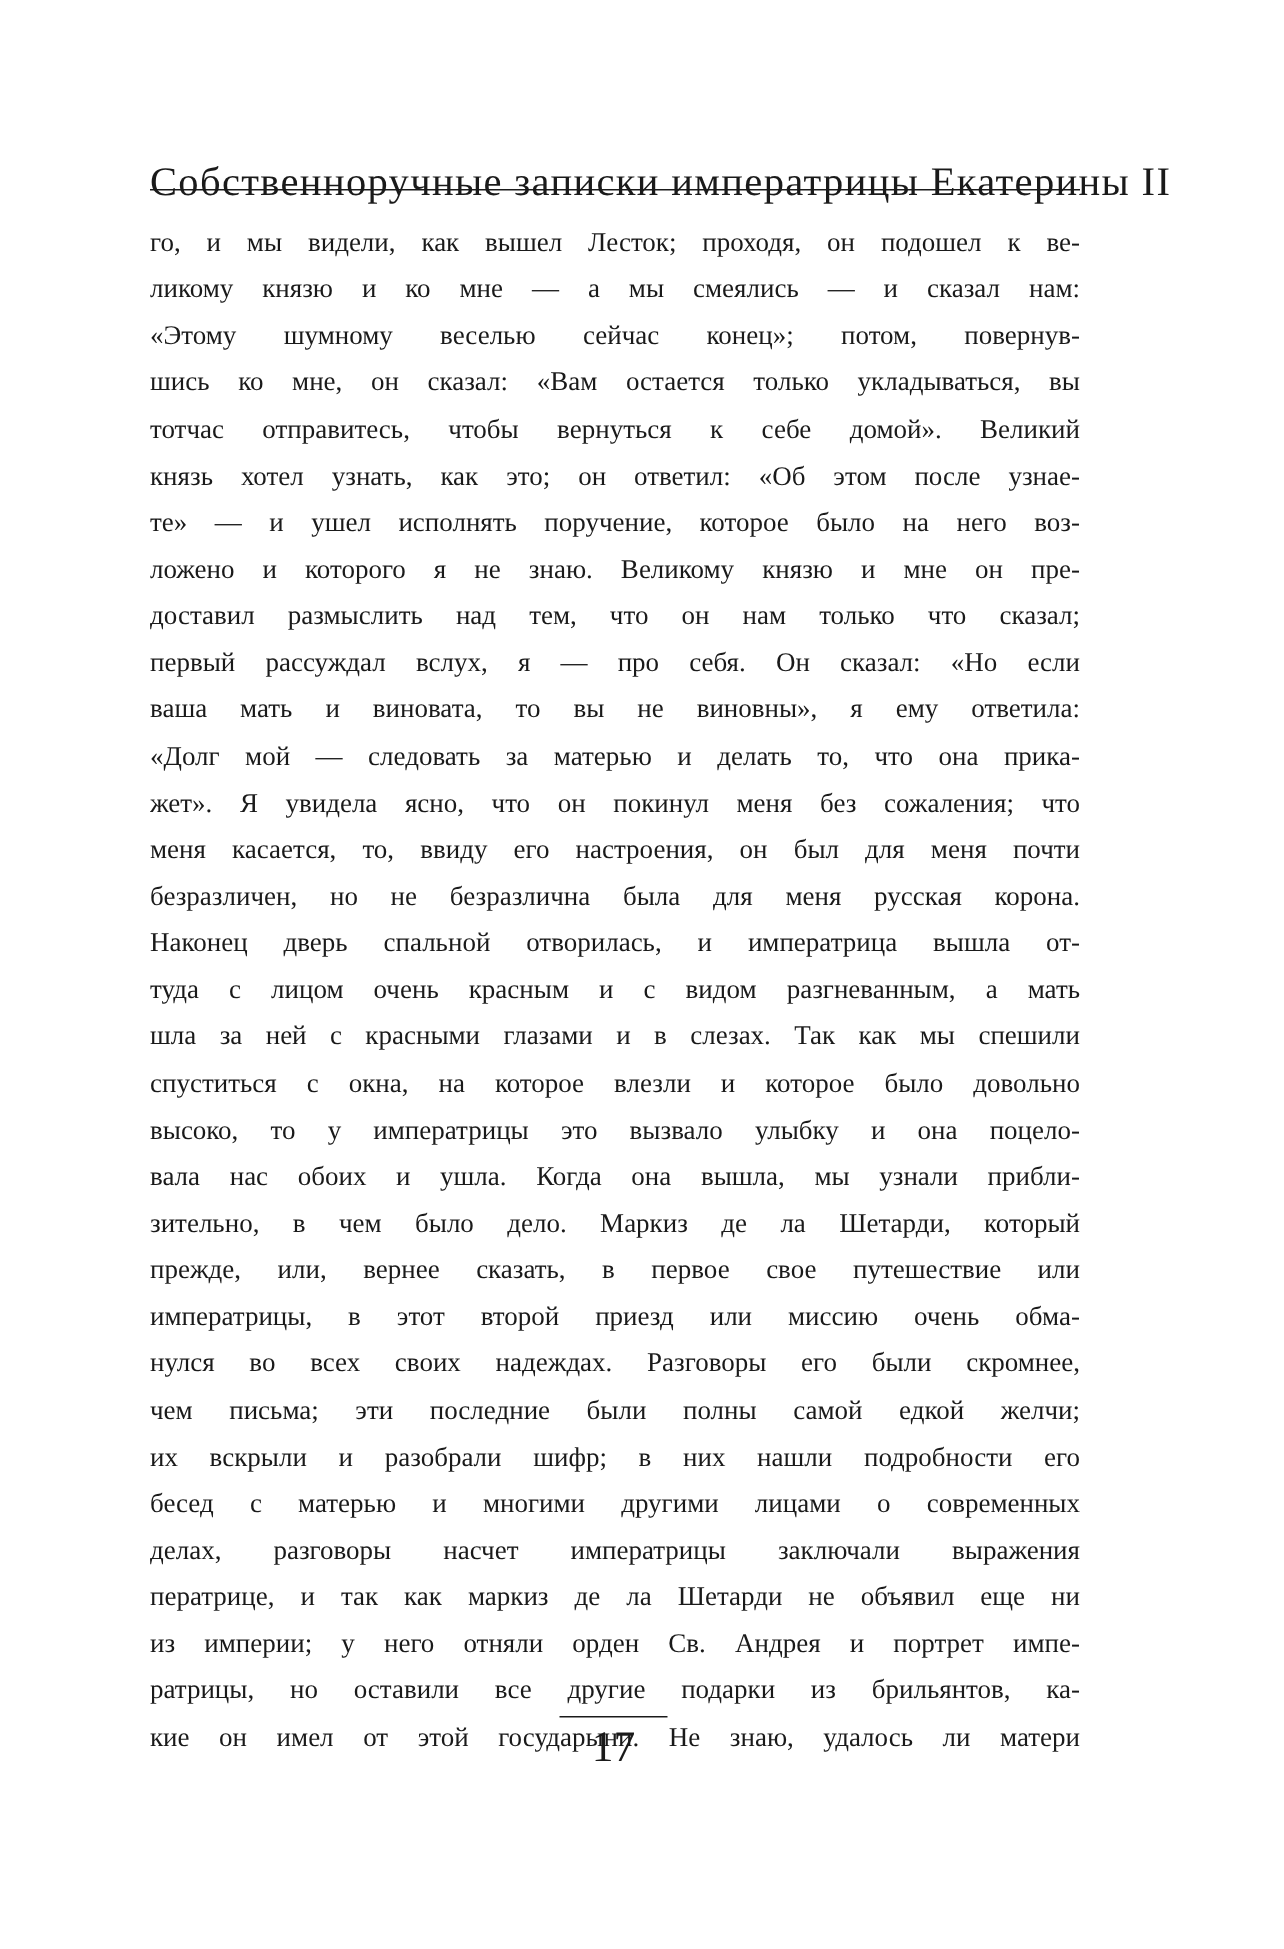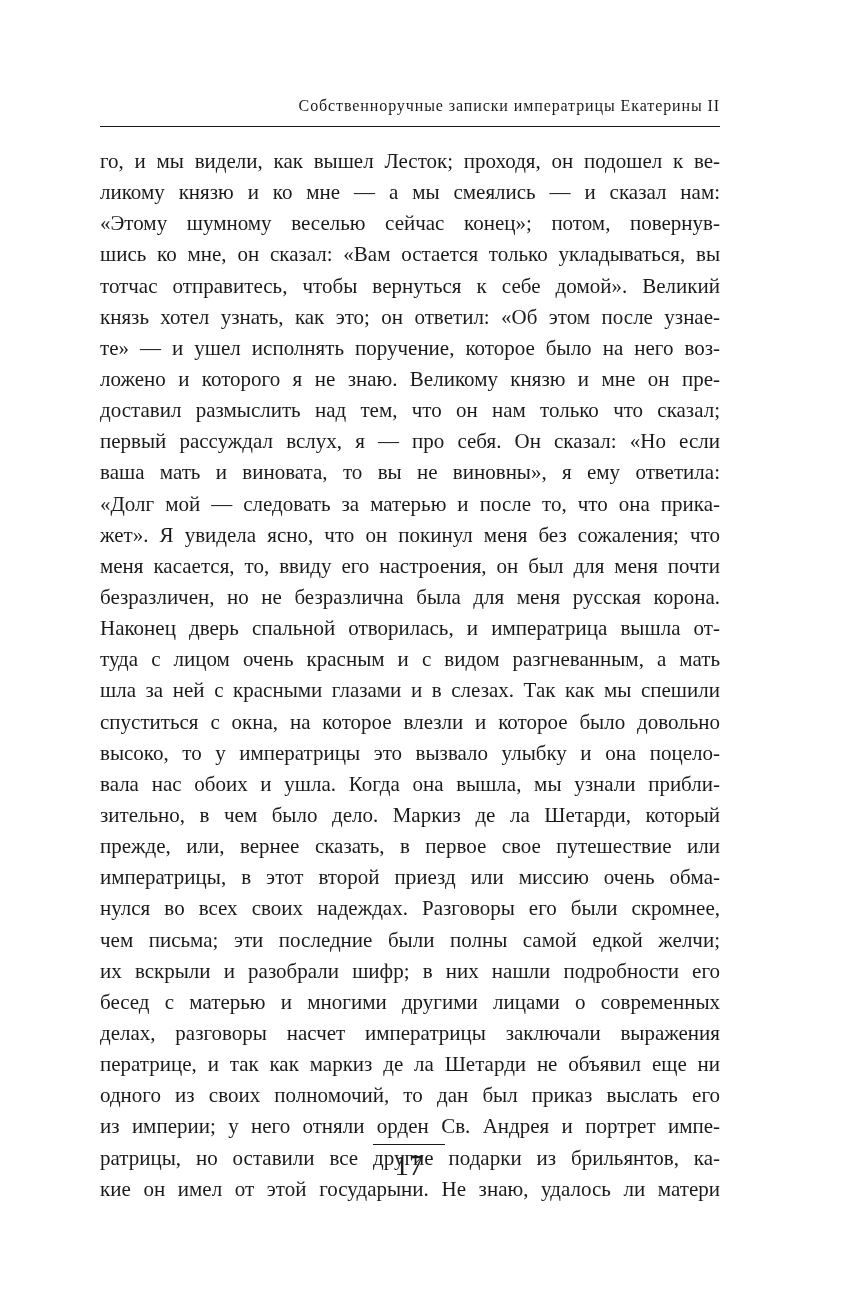--- a/index.html
+++ b/index.html
@@ -18,23 +18,23 @@
     .page {
       position: absolute;
       left: 0; top: 0;
       width: 856px;
       height: 1299px;
     }
     .running-head {
       position: absolute;
       left: 100px;
       width: 620px;
-      top: 92px;
+      top: 107px;
       text-align: right;
-      font-size: 16px;
+      font-size: 27px;
       letter-spacing: 0.9px;
       line-height: 28px;
       white-space: nowrap;
     }
     .head-rule {
       position: absolute;
       left: 100px;
       width: 620px;
       top: 126px;
       height: 0;
@@ -43,21 +43,21 @@
     .body-text {
       position: absolute;
       left: 100px;
       top: 146px;
       width: 620px;
     }
     .line {
       display: block;
       height: 31.15px;
       line-height: 31.15px;
-      font-size: 21px;
+      font-size: 18px;
       white-space: nowrap;
       text-align: justify;
       text-align-last: justify;
       overflow: hidden;
     }
     .line.last {
       text-align-last: justify;
     }
     .folio-rule {
       position: absolute;
@@ -89,40 +89,39 @@
     <span class="line">ликому князю и ко мне — а мы смеялись — и сказал нам:</span>
     <span class="line">«Этому шумному веселью сейчас конец»; потом, повернув-</span>
     <span class="line">шись ко мне, он сказал: «Вам остается только укладываться, вы</span>
     <span class="line">тотчас отправитесь, чтобы вернуться к себе домой». Великий</span>
     <span class="line">князь хотел узнать, как это; он ответил: «Об этом после узнае-</span>
     <span class="line">те» — и ушел исполнять поручение, которое было на него воз-</span>
     <span class="line">ложено и которого я не знаю. Великому князю и мне он пре-</span>
     <span class="line">доставил размыслить над тем, что он нам только что сказал;</span>
     <span class="line">первый рассуждал вслух, я — про себя. Он сказал: «Но если</span>
     <span class="line">ваша мать и виновата, то вы не виновны», я ему ответила:</span>
-    <span class="line">«Долг мой — следовать за матерью и после то, что она прика-</span>
+    <span class="line">«Долг мой — следовать за матерью и делать то, что она прика-</span>
     <span class="line">жет». Я увидела ясно, что он покинул меня без сожаления; что</span>
     <span class="line">меня касается, то, ввиду его настроения, он был для меня почти</span>
     <span class="line">безразличен, но не безразлична была для меня русская корона.</span>
     <span class="line">Наконец дверь спальной отворилась, и императрица вышла от-</span>
     <span class="line">туда с лицом очень красным и с видом разгневанным, а мать</span>
     <span class="line">шла за ней с красными глазами и в слезах. Так как мы спешили</span>
     <span class="line">спуститься с окна, на которое влезли и которое было довольно</span>
     <span class="line">высоко, то у императрицы это вызвало улыбку и она поцело-</span>
     <span class="line">вала нас обоих и ушла. Когда она вышла, мы узнали прибли-</span>
     <span class="line">зительно, в чем было дело. Маркиз де ла Шетарди, который</span>
     <span class="line">прежде, или, вернее сказать, в первое свое путешествие или</span>
     <span class="line">императрицы, в этот второй приезд или миссию очень обма-</span>
     <span class="line">нулся во всех своих надеждах. Разговоры его были скромнее,</span>
     <span class="line">чем письма; эти последние были полны самой едкой желчи;</span>
     <span class="line">их вскрыли и разобрали шифр; в них нашли подробности его</span>
     <span class="line">бесед с матерью и многими другими лицами о современных</span>
     <span class="line">делах, разговоры насчет императрицы заключали выражения</span>
     <span class="line">ператрице, и так как маркиз де ла Шетарди не объявил еще ни</span>
-    <span class="line">одного из своих полномочий, то дан был приказ выслать его</span>
     <span class="line">из империи; у него отняли орден Св. Андрея и портрет импе-</span>
     <span class="line">ратрицы, но оставили все другие подарки из брильянтов, ка-</span>
     <span class="line last">кие он имел от этой государыни. Не знаю, удалось ли матери</span>
   </div>
 
   <div class="folio-rule"></div>
   <div class="folio">17</div>
 </div>
 
 </body></html>

